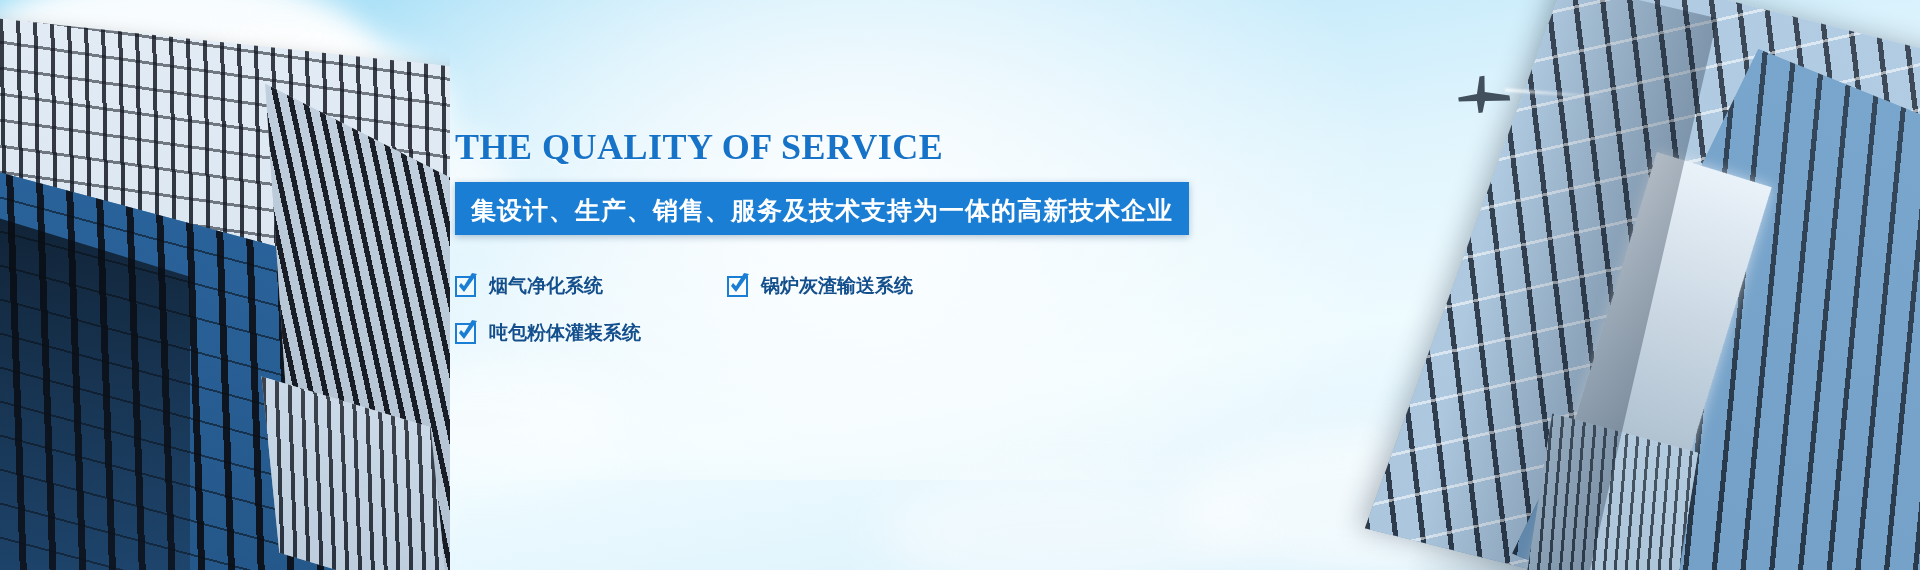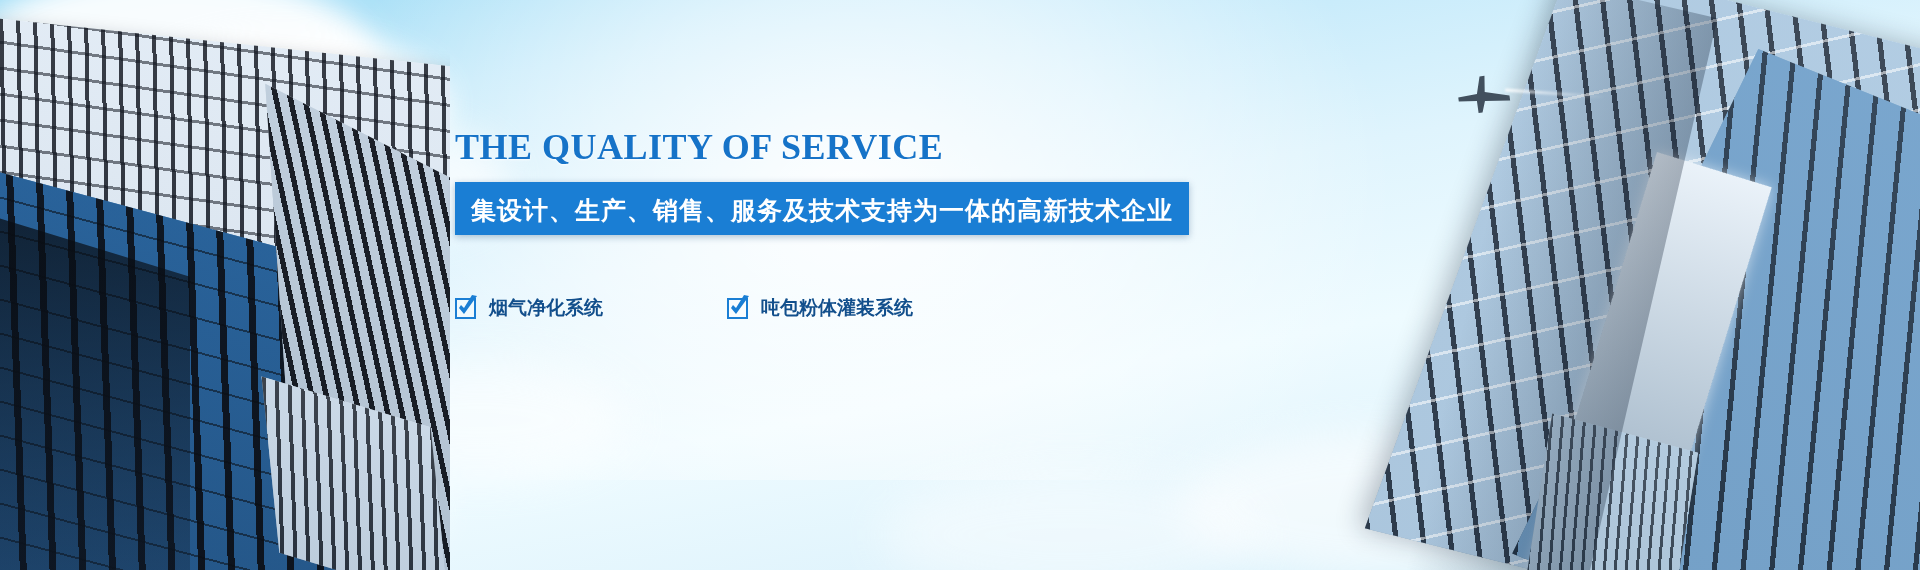--- a/index.html
+++ b/index.html
@@ -131,21 +131,21 @@
     line-height:1.1;margin:0 0 14px 0;white-space:nowrap;
     text-shadow:0 1px 2px rgba(255,255,255,.85);
   }
   .cn-bar{
     display:inline-block;background:#1a7ed4;
     padding:14px 16px 11px 16px;
     font-size:25px;font-weight:700;color:#ffffff;
     letter-spacing:1px;white-space:nowrap;line-height:1.15;
     box-shadow:0 2px 7px rgba(12,60,110,.30);
   }
-  .features{margin-top:60px;display:flex;flex-wrap:wrap;width:700px;}
+  .features{margin-top:38px;display:flex;flex-wrap:wrap;width:700px;}
   .feature{
     display:flex;align-items:center;
     width:272px;margin-bottom:21px;
   }
   .feature .chk{
     width:21px;height:21px;flex:0 0 21px;position:relative;
     border:2px solid #1a7ed4;box-sizing:border-box;margin-right:13px;
     background:rgba(255,255,255,.35);
   }
   .feature .chk svg{position:absolute;left:-1px;top:-6px;}
@@ -201,20 +201,28 @@
 
       <div class="feature">
         <span class="chk">
           <svg width="24" height="28" viewBox="0 0 24 28">
               <path d="M3 14 L8 20 L21 2 L16 1 L8 14 L5 11 Z" fill="#1a7ed4"></path>
             </svg>
         </span>
         <span class="lbl">烟气净化系统</span>
       </div>
 
+      <div class="feature">
+        <span class="chk">
+          <svg width="24" height="28" viewBox="0 0 24 28">
+              <path d="M3 14 L8 20 L21 2 L16 1 L8 14 L5 11 Z" fill="#1a7ed4"></path>
+            </svg>
+        </span>
+        <span class="lbl">锅炉灰渣输送系统</span>
+      </div>
 
       <div class="feature">
         <span class="chk">
           <svg width="24" height="28" viewBox="0 0 24 28">
               <path d="M3 14 L8 20 L21 2 L16 1 L8 14 L5 11 Z" fill="#1a7ed4"></path>
             </svg>
         </span>
         <span class="lbl">吨包粉体灌装系统</span>
       </div>
 

